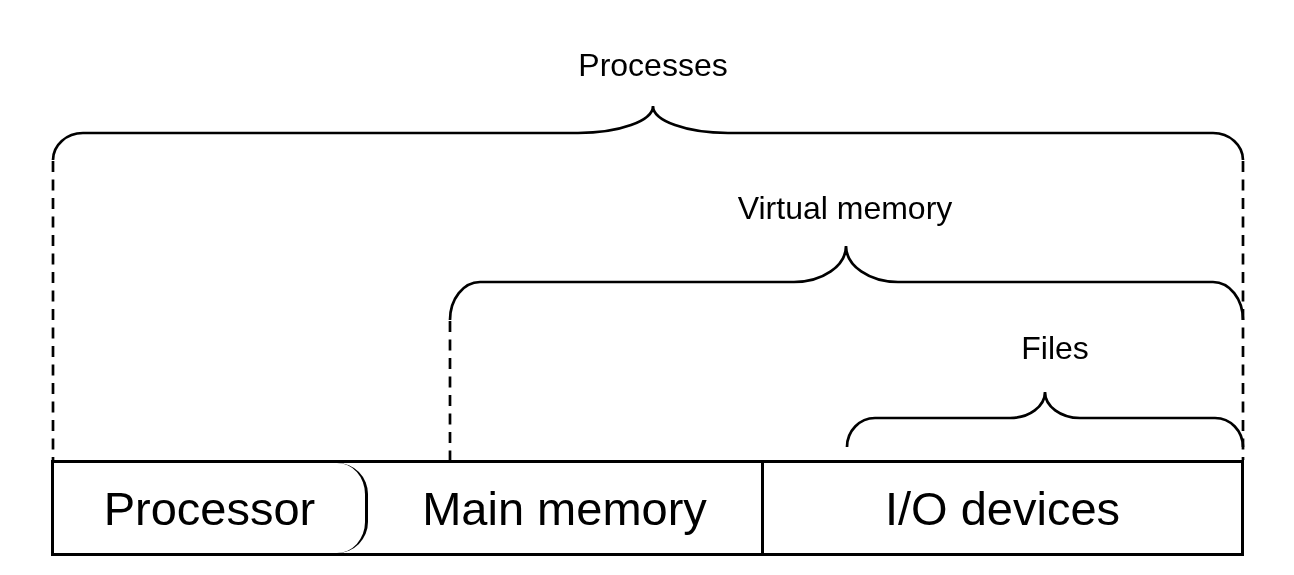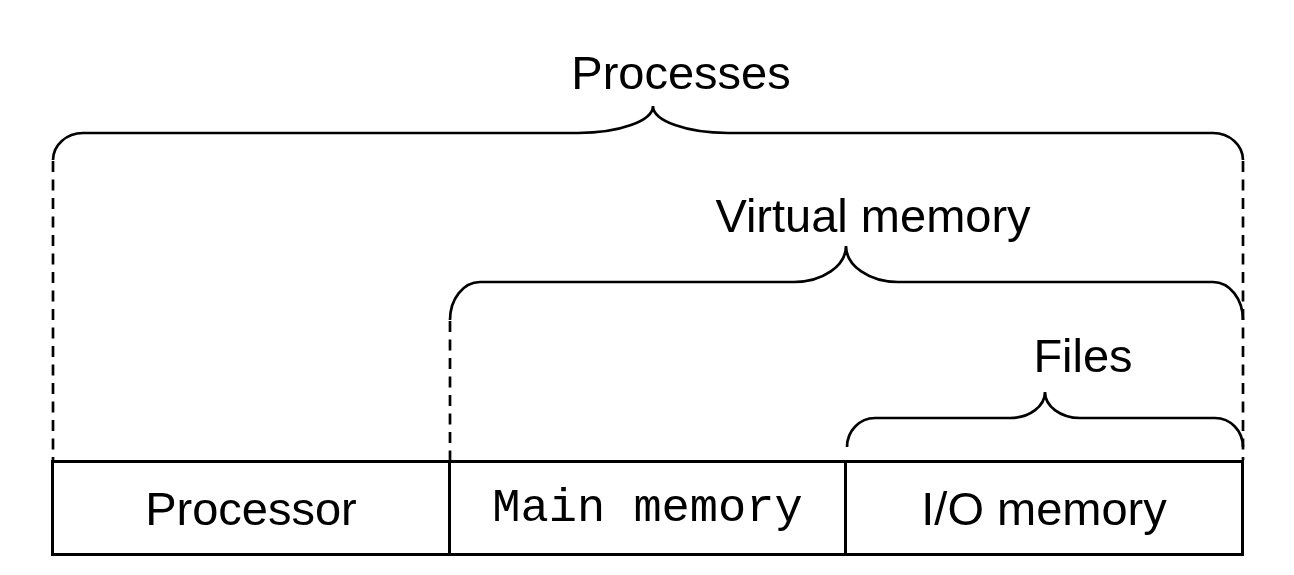--- a/index.html
+++ b/index.html
@@ -20,25 +20,24 @@
     position: absolute;
     left: 0;
     top: 0;
     width: 1294px;
     height: 575px;
     display: block;
   }
   .brace-label {
     position: absolute;
     transform: translateX(-50%);
-    font-size: 47px;
+    font-size: 32px;
     line-height: 1;
     white-space: nowrap;
     color: var(--ink, #000000);
-    margin-left: 28px;
   }
   .hw-row {
     position: absolute;
     left: 51px;
     top: 460px;
     width: 1193px;
     height: 96px;
     box-sizing: border-box;
     border: 3px solid var(--ink, #000000);
     display: flex;
@@ -49,22 +48,22 @@
     display: flex;
     align-items: center;
     justify-content: center;
     font-size: 47px;
     line-height: 1;
     white-space: nowrap;
   }
   .hw-cell.sep {
     border-right: 3px solid var(--ink, #000000);
   }
-  .w1 { width: 397px; }
-  .w2 { width: 396px; font-family: Liberation Mono, monospace; }
+  .w1 { width: 314px; border-radius: 31px; }
+  .w2 { width: 396px; }
   .w3 { flex: 1; }
 </style>
 </head>
 <body>
 
 <div class="canvas" style="--ink: #000000; --bg: #ffffff;">
 
   <svg class="lines" viewBox="0 0 1294 575" fill="none" stroke="#000000" stroke-width="2.7">
 
     <path d="M 53,160 A 30,27 0 0 1 83,133 L 578,133 A 75,27 0 0 0 653,106 A 75,27 0 0 0 728,133 L 1213,133 A 30,27 0 0 1 1243,160"></path>
@@ -85,17 +84,17 @@
   <div class="brace-label" style="left:845px; top:192px;">Virtual memory</div>
 
   <div class="hw-row">
     <div class="hw-cell sep w1">
       <span>Processor</span>
     </div>
     <div class="hw-cell sep w2">
       <span>Main memory</span>
     </div>
     <div class="hw-cell w3">
-      <span>I/O memory</span>
+      <span>I/O devices</span>
     </div>
   </div>
 
 </div>
 
 </body></html>

